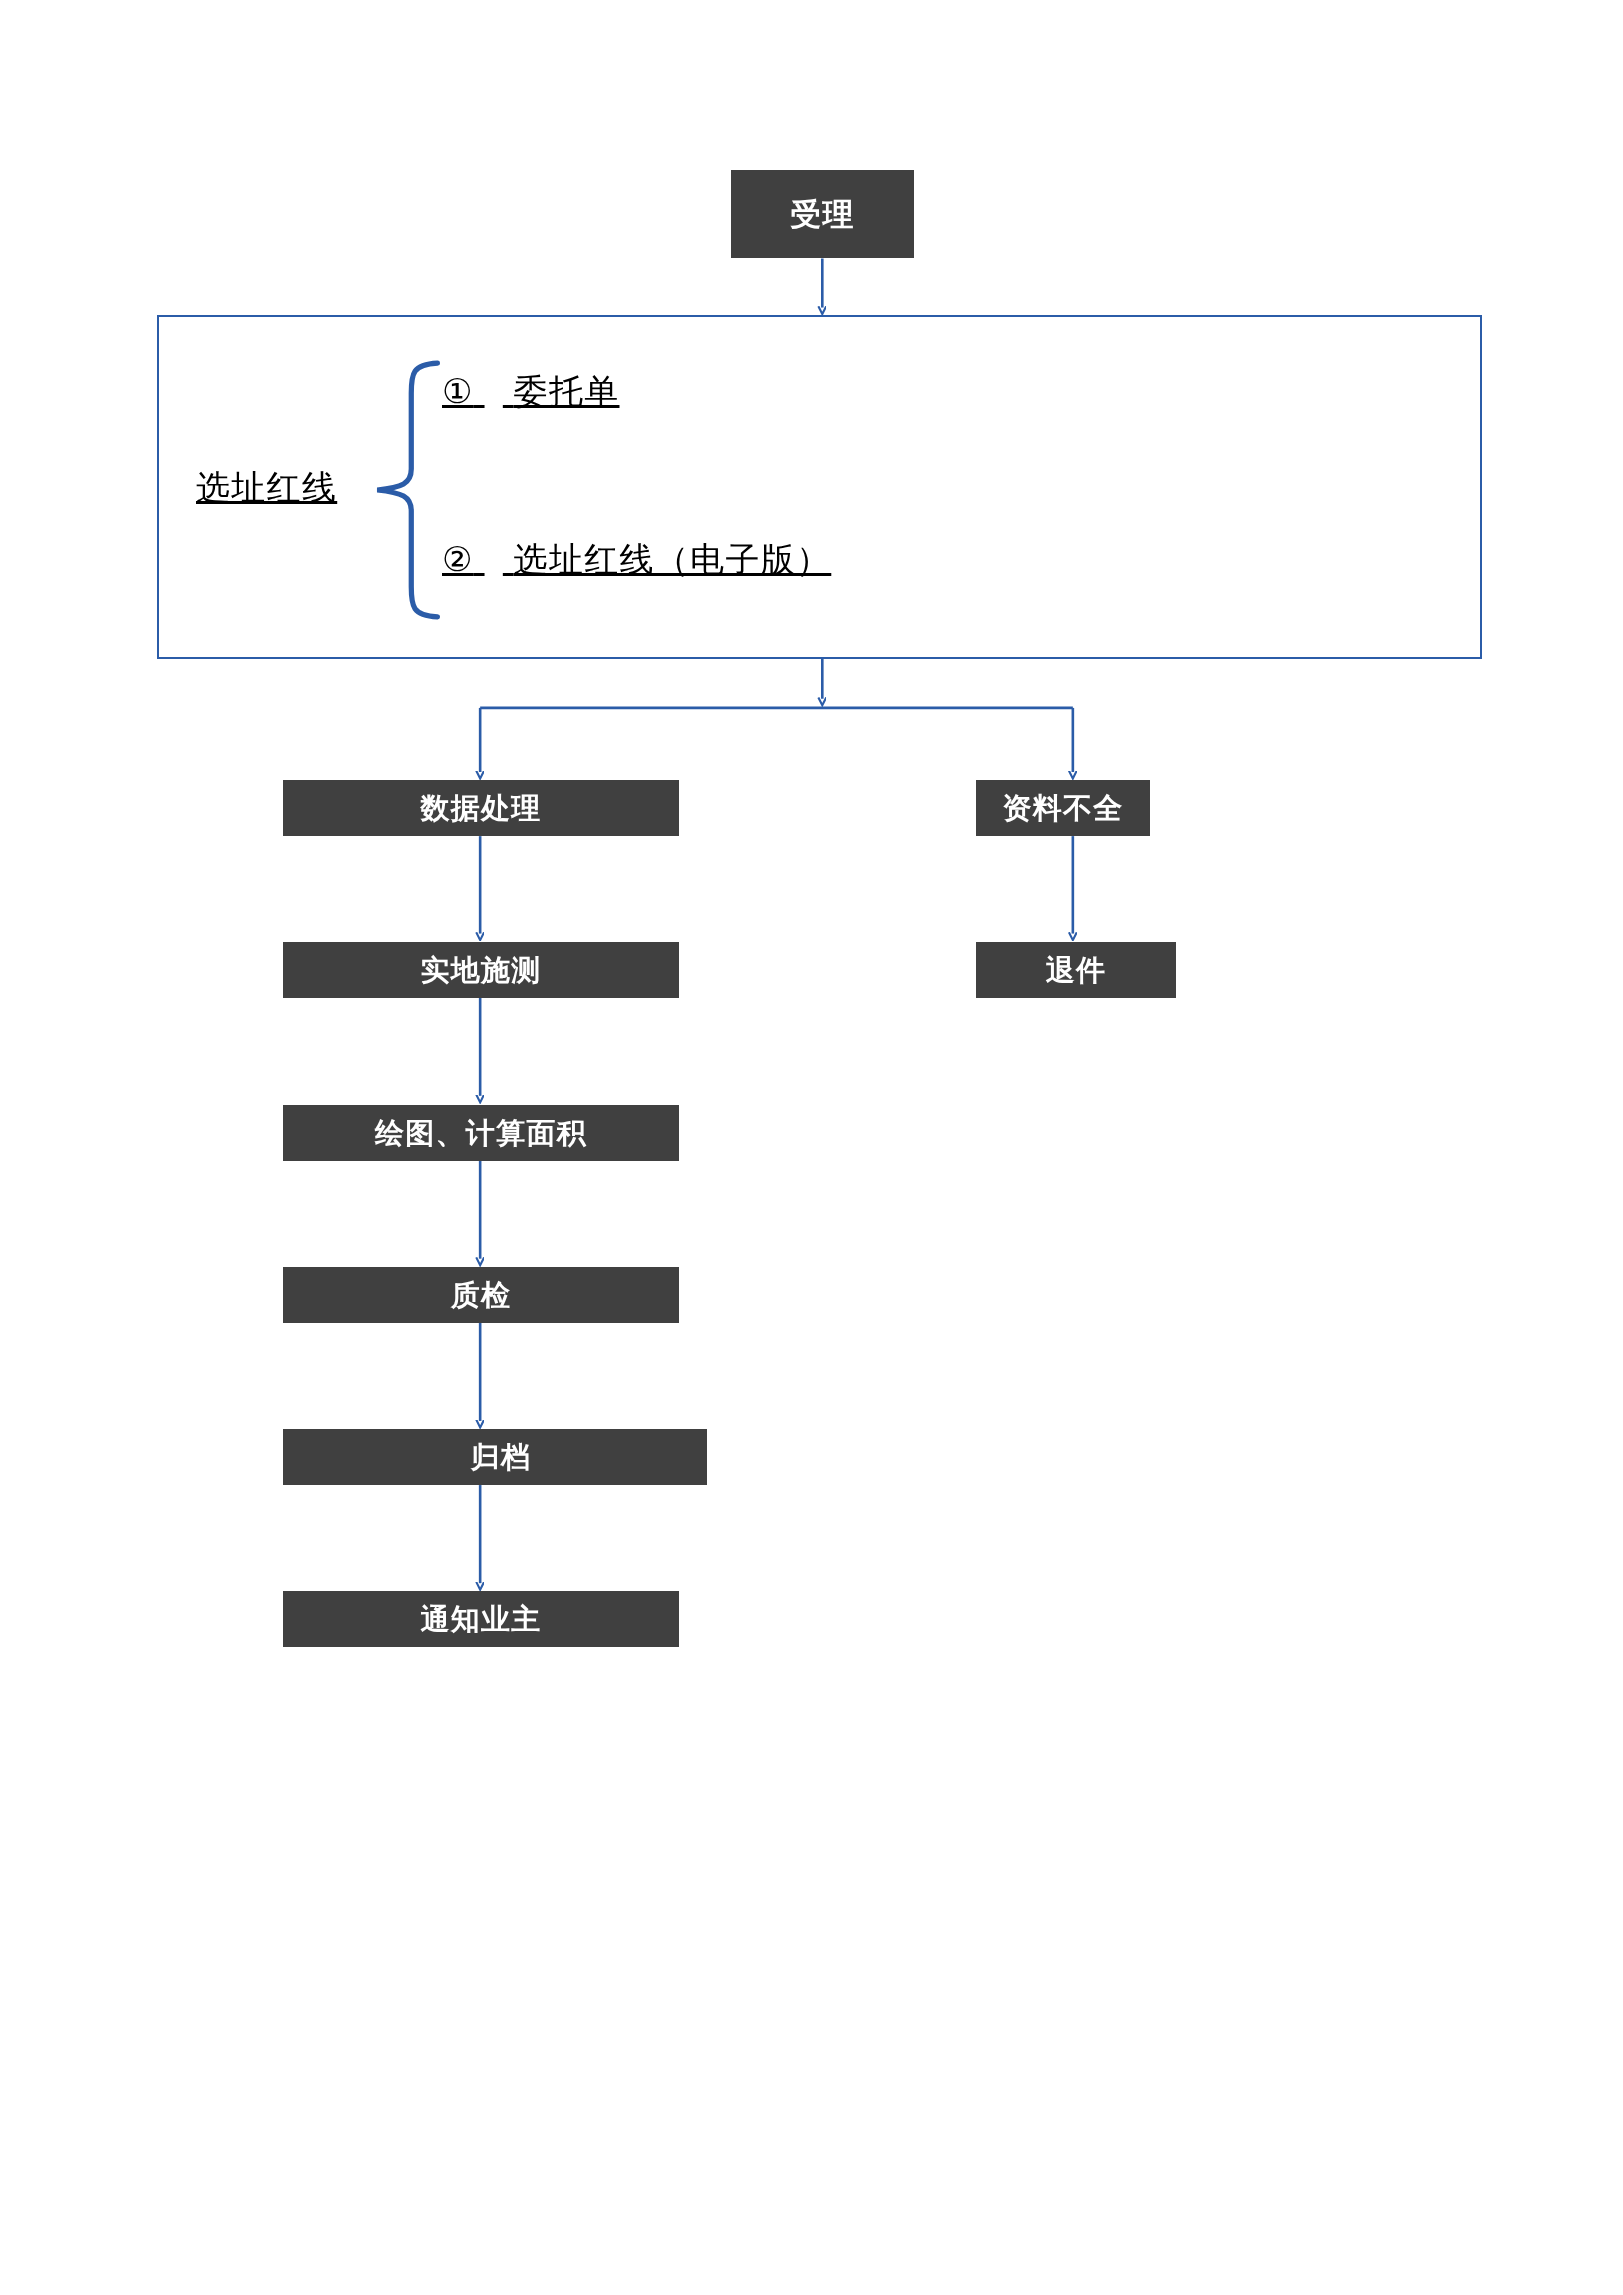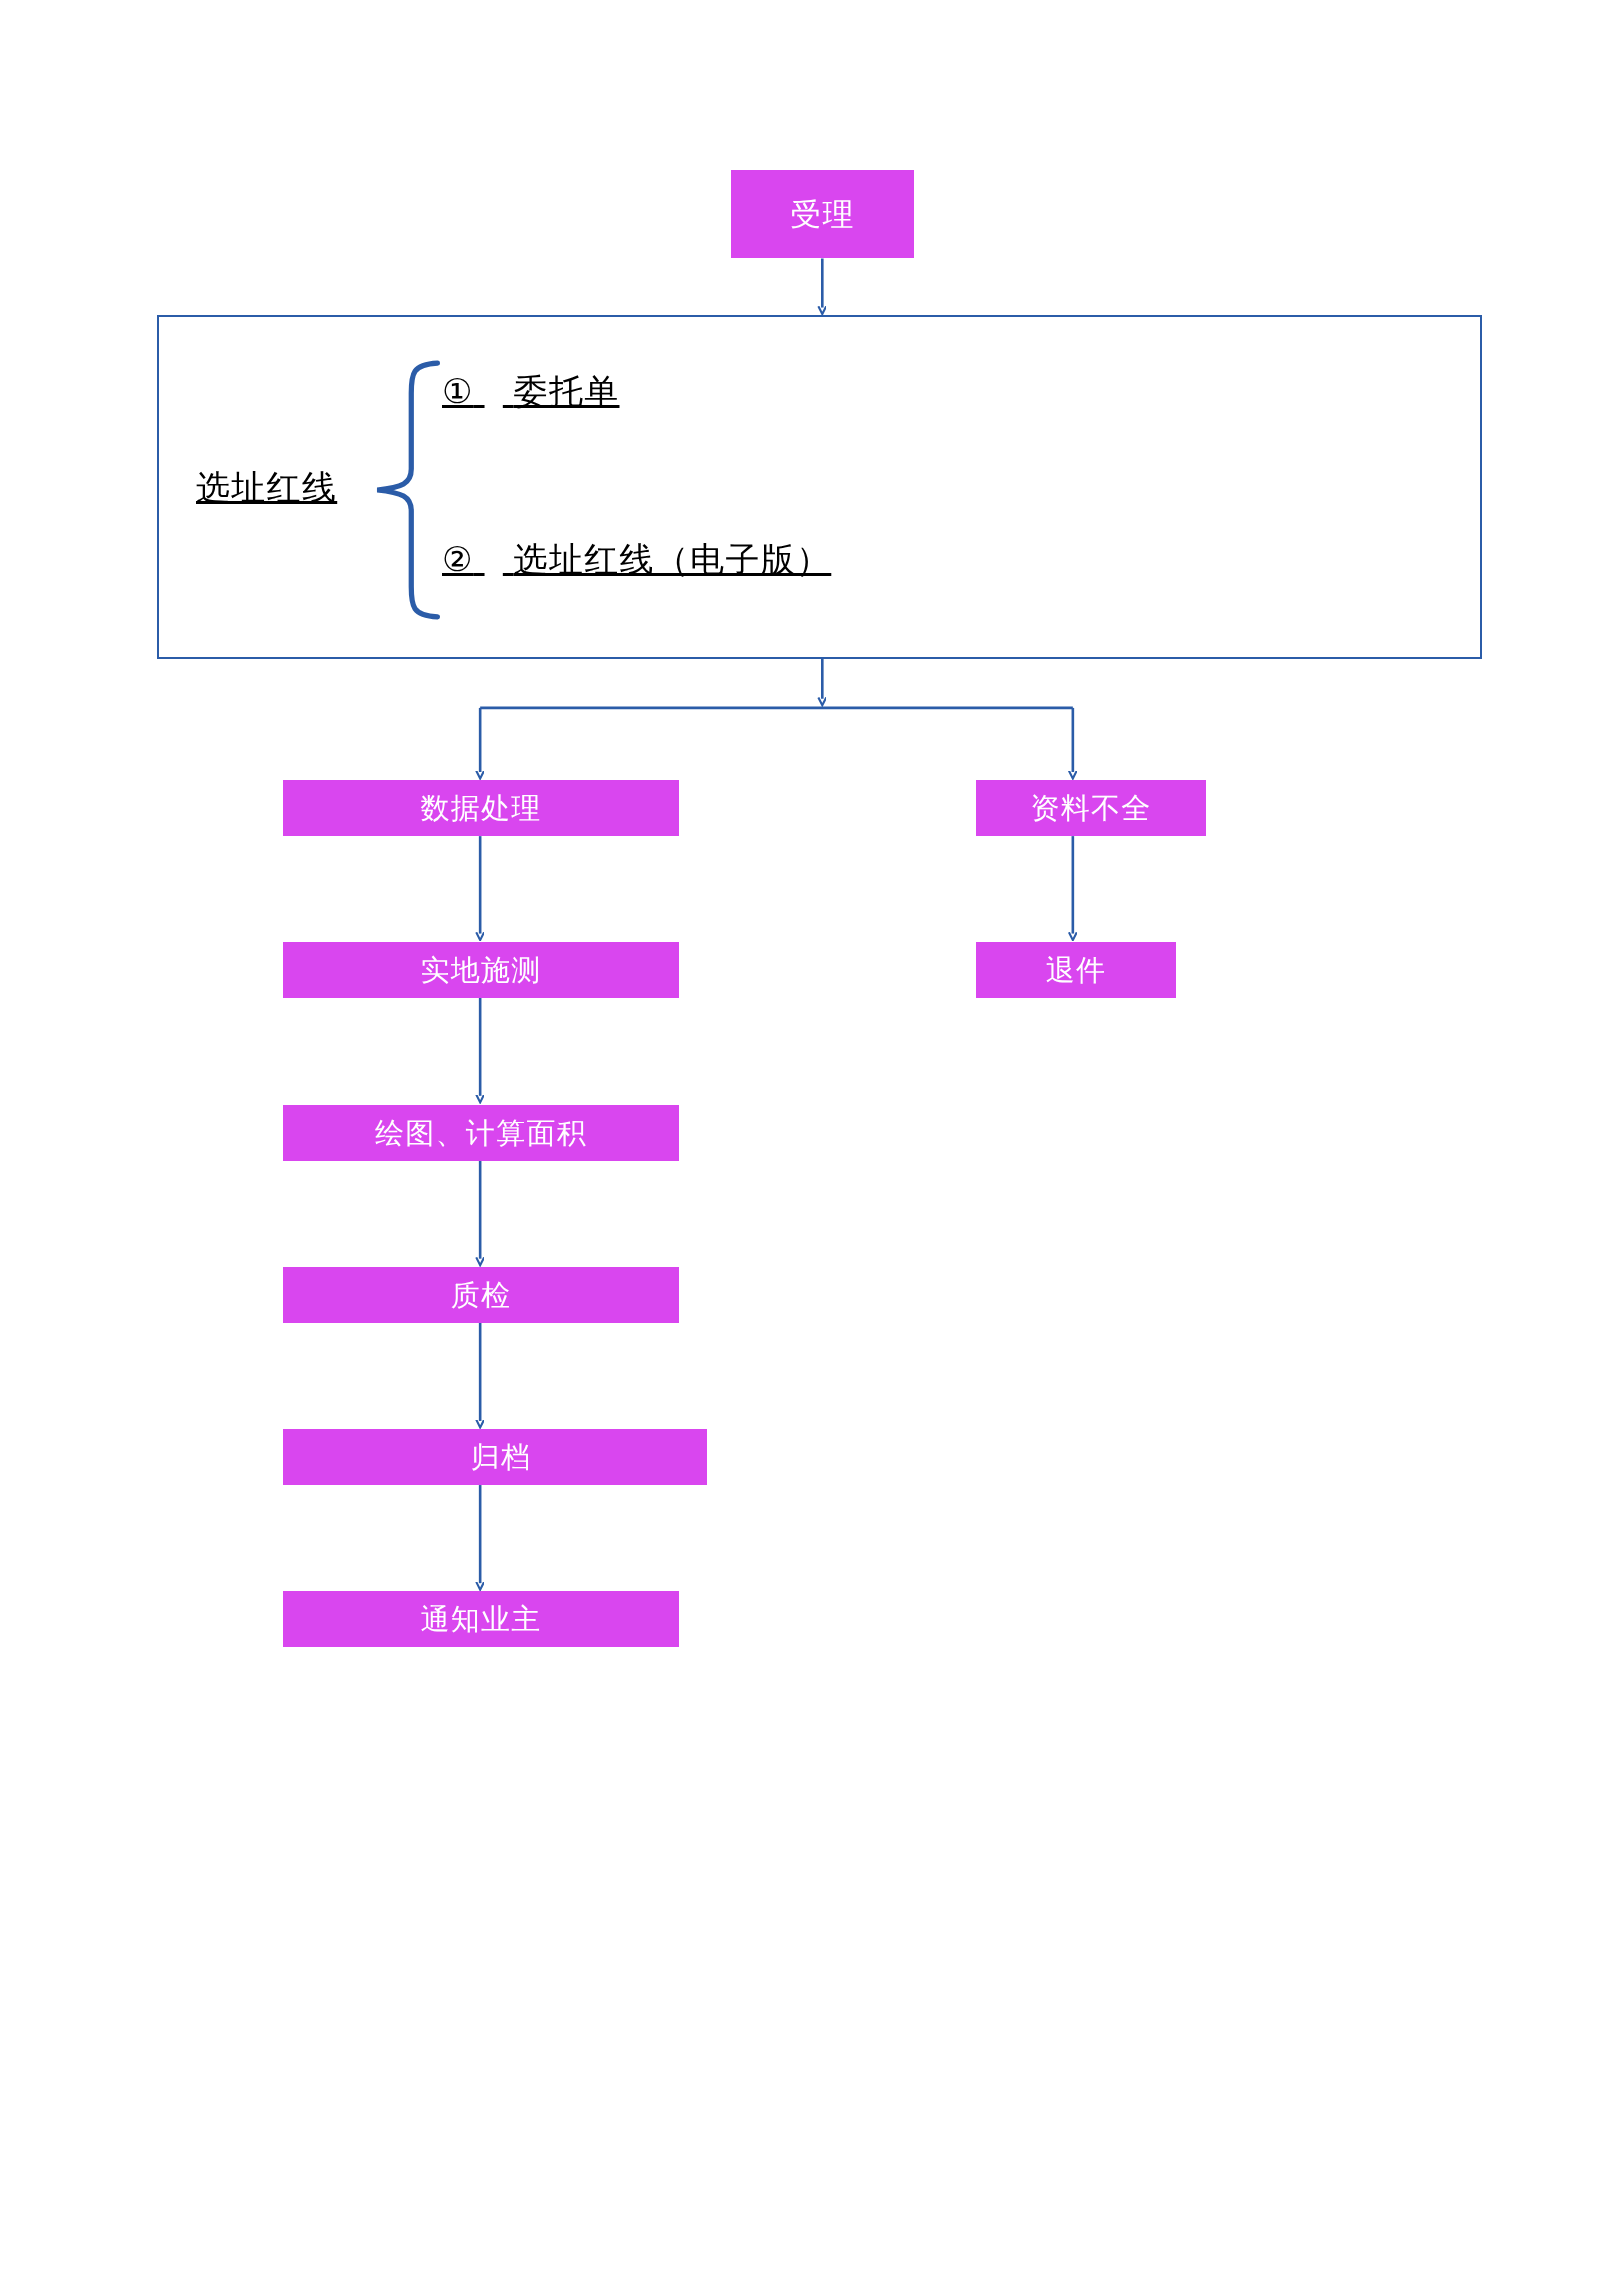--- a/index.html
+++ b/index.html
@@ -21,27 +21,27 @@
     left: 0;
     top: 0;
     width: 1623px;
     height: 2295px;
     pointer-events: none;
   }
   
   .node {
     position: absolute;
     box-sizing: border-box;
-    background: #d946ef;
+    background: #404040;
     color: #ffffff;
     display: flex;
     align-items: center;
     justify-content: center;
     letter-spacing: 1.3px;
-    font-weight: 400;
+    font-weight: 700;
     white-space: nowrap;
   }
   .node-label {
     display: block;
     line-height: 1;
   }
   
   .outline-box {
     position: absolute;
     box-sizing: border-box;
@@ -137,21 +137,21 @@
   </div>
 
   <div class="node" style="left:283px; top:1429px; width:424px; height:56px; font-size:29px;padding-left:12px;">
     <span class="node-label">归档</span>
   </div>
 
   <div class="node" style="left:283px; top:1591px; width:396px; height:56px; font-size:29px;">
     <span class="node-label">通知业主</span>
   </div>
 
-  <div class="node" style="left:976px; top:780px; width:230px; height:56px; font-size:29px;">
+  <div class="node" style="left:976px; top:780px; width:174px; height:56px; font-size:29px;">
     <span class="node-label">资料不全</span>
   </div>
 
   <div class="node" style="left:976px; top:942px; width:200px; height:56px; font-size:29px;">
     <span class="node-label">退件</span>
   </div>
 
 </div>
 
 

